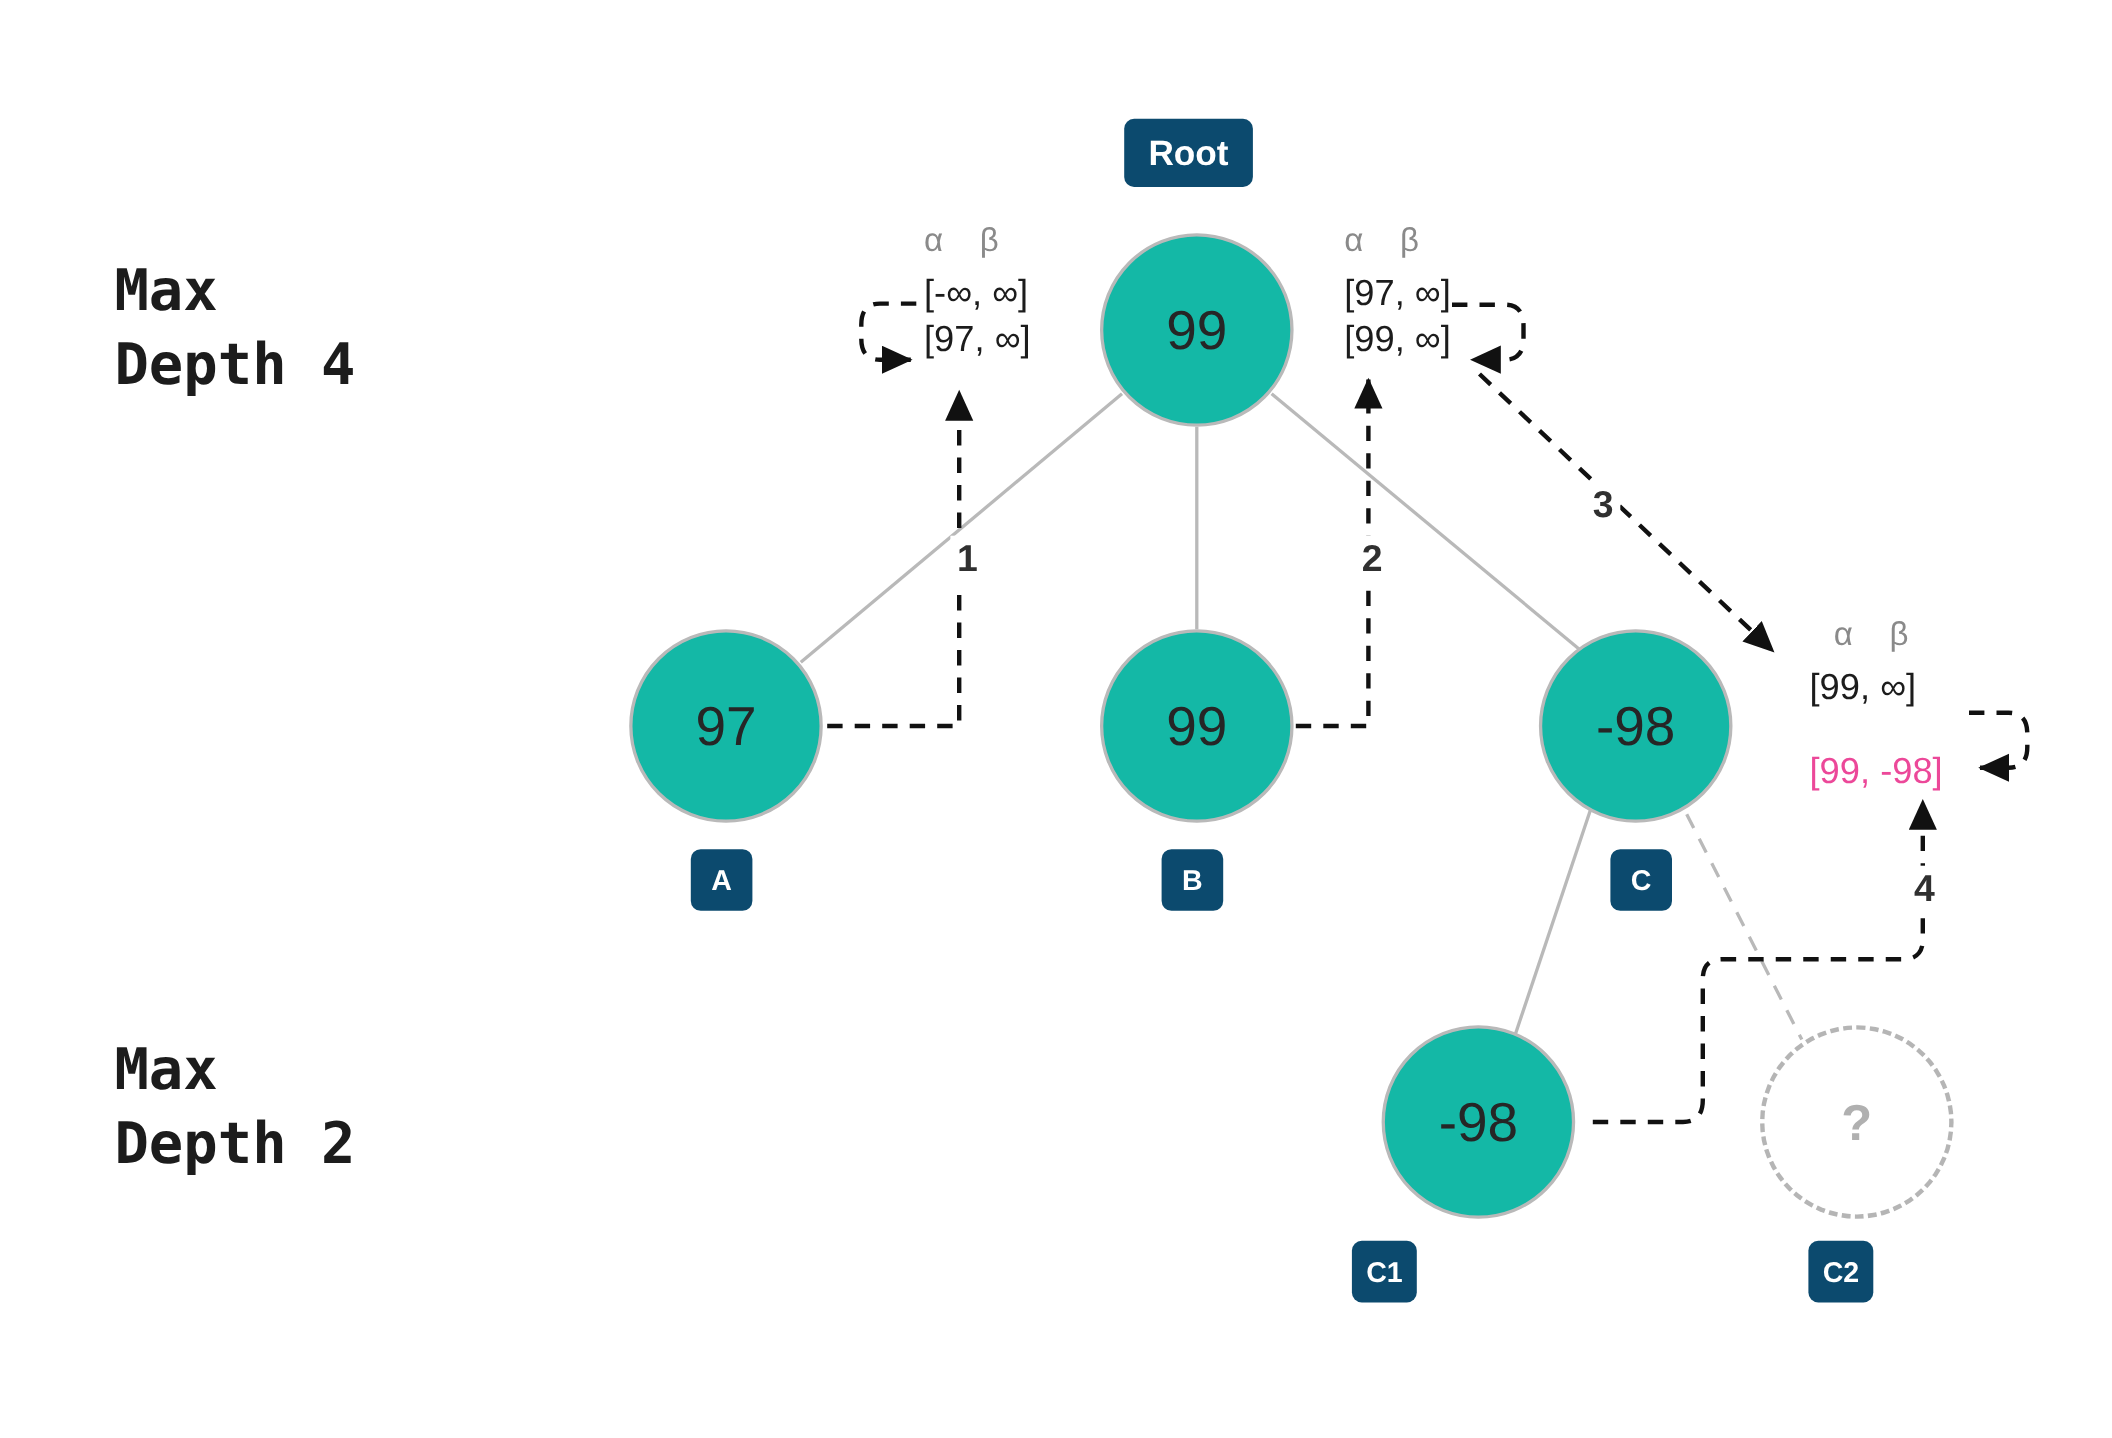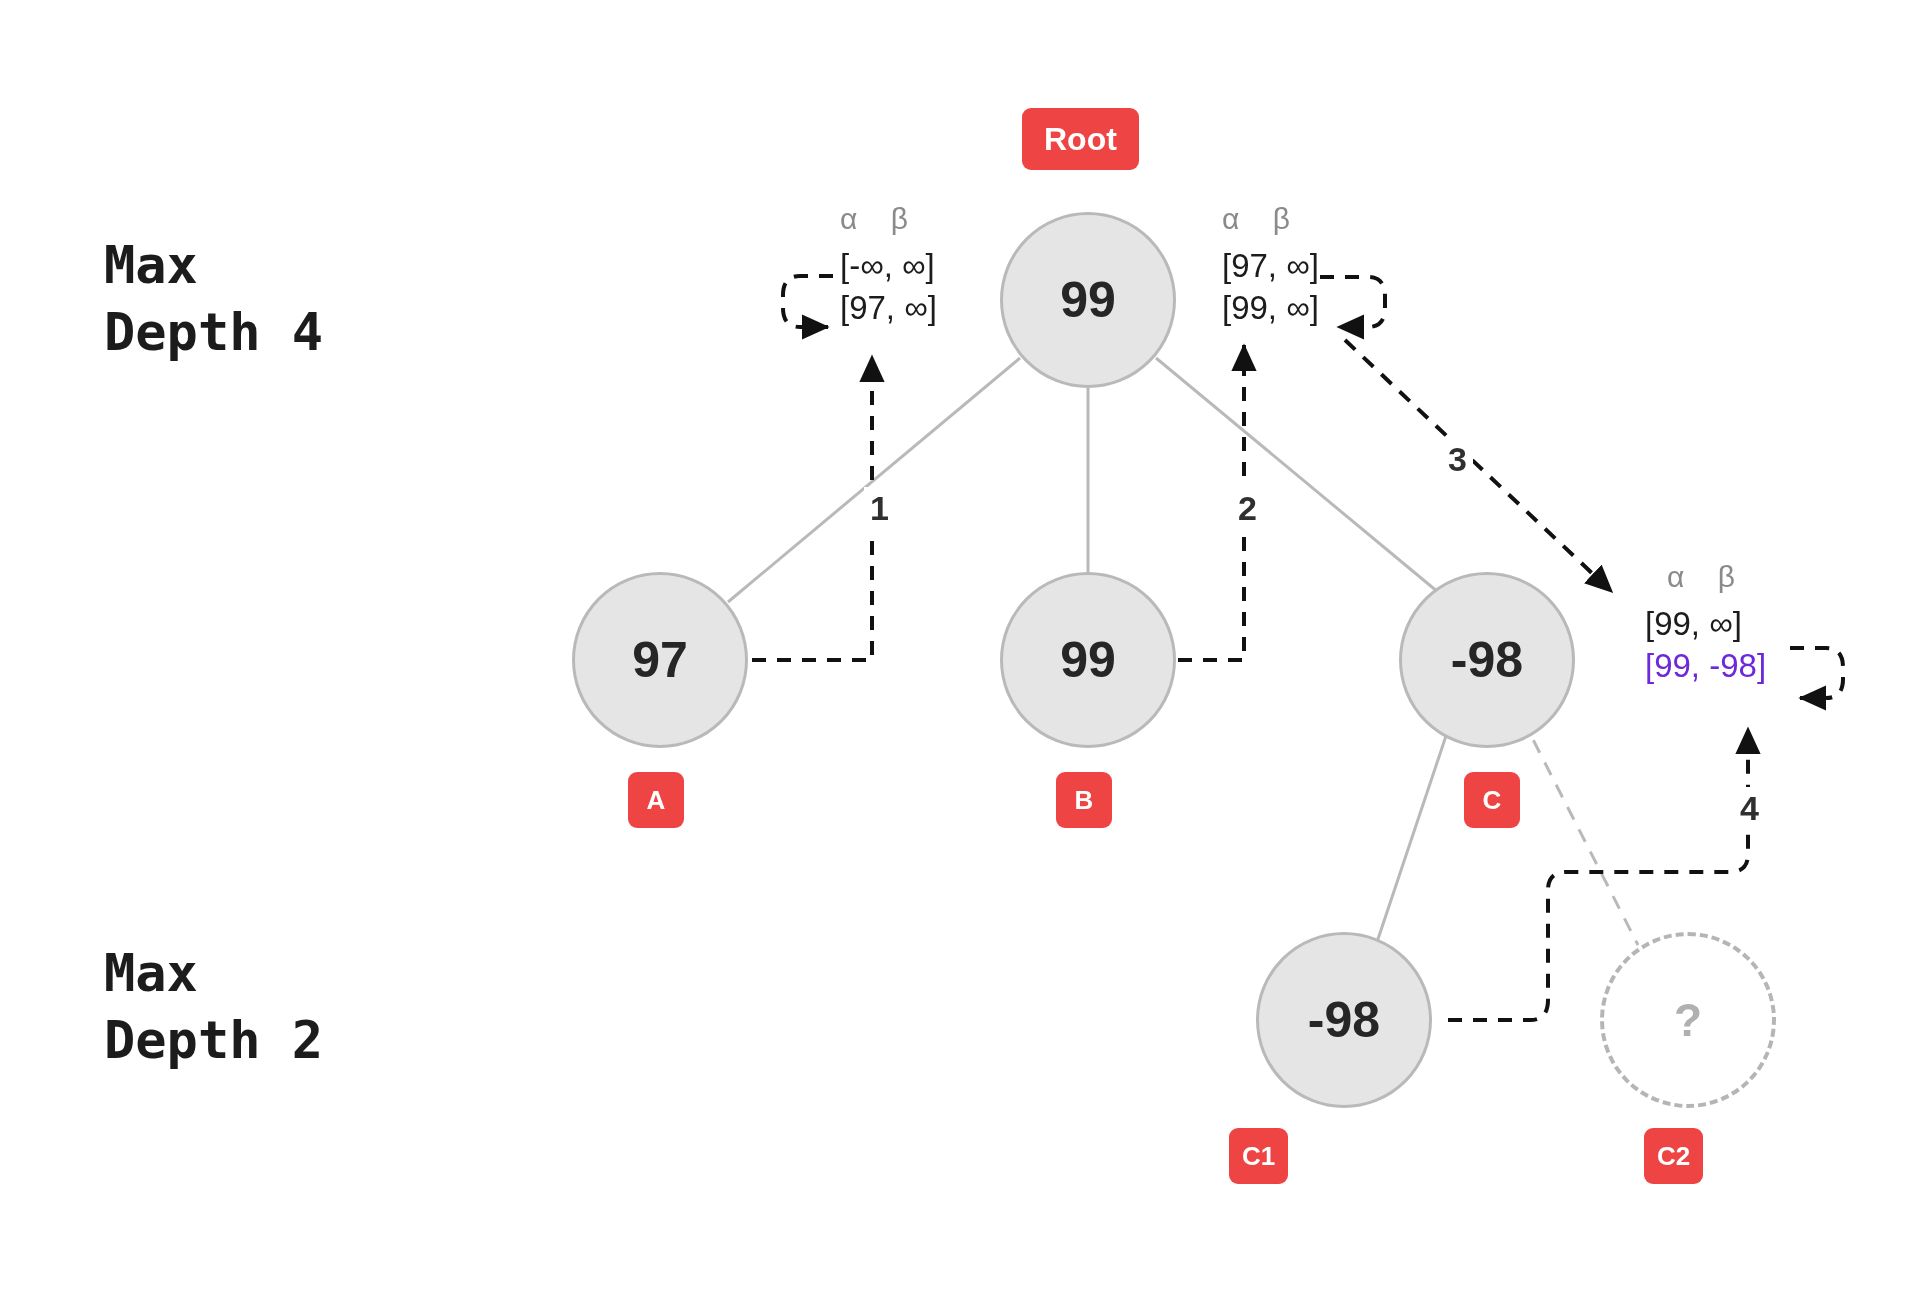--- a/index.html
+++ b/index.html
@@ -25,44 +25,44 @@
     line-height: 1.28;
     color: #1c1c1c;
     letter-spacing: 0px;
     white-space: pre;
   }
 
   
   .node {
     position: absolute;
     border-radius: 50%;
-    background: #e5e5e5;
+    background: #14b8a6;
     border: 3px solid #b9b9b9;
     box-sizing: border-box;
     display: flex;
     align-items: center;
     justify-content: center;
     font-family: "Liberation Sans", sans-serif;
     font-size: 50px;
-    font-weight: 700;
+    font-weight: 400;
     color: #262626;
     z-index: 4;
   }
   .node.ghost {
     background: transparent;
     border: 4px dashed #b5b5b5;
     color: #b0b0b0;
     font-size: 46px;
     font-weight: 700;
   }
 
   
   .tag {
     position: absolute;
-    background: #ef4444;
+    background: #0c4a6e;
     color: #ffffff;
     border-radius: 9px;
     font-family: "Liberation Sans", sans-serif;
     font-weight: 700;
     display: flex;
     align-items: center;
     justify-content: center;
     box-sizing: border-box;
     z-index: 6;
   }
@@ -91,21 +91,21 @@
     line-height: 1;
     margin-bottom: 11px;
     white-space: pre;
   }
   .ab-row {
     font-size: 33px;
     color: #1c1c1c;
     line-height: 1.28;
     white-space: nowrap;
   }
-  .ab-row.accent { color: #6d28d9; }
+  .ab-row.accent { color: #ec4899; margin-top: 35px; }
 
   
   .step-num {
     position: absolute;
     font-family: "Liberation Sans", sans-serif;
     font-weight: 700;
     font-size: 34px;
     color: #303030;
     z-index: 7;
     background: #ffffff;

